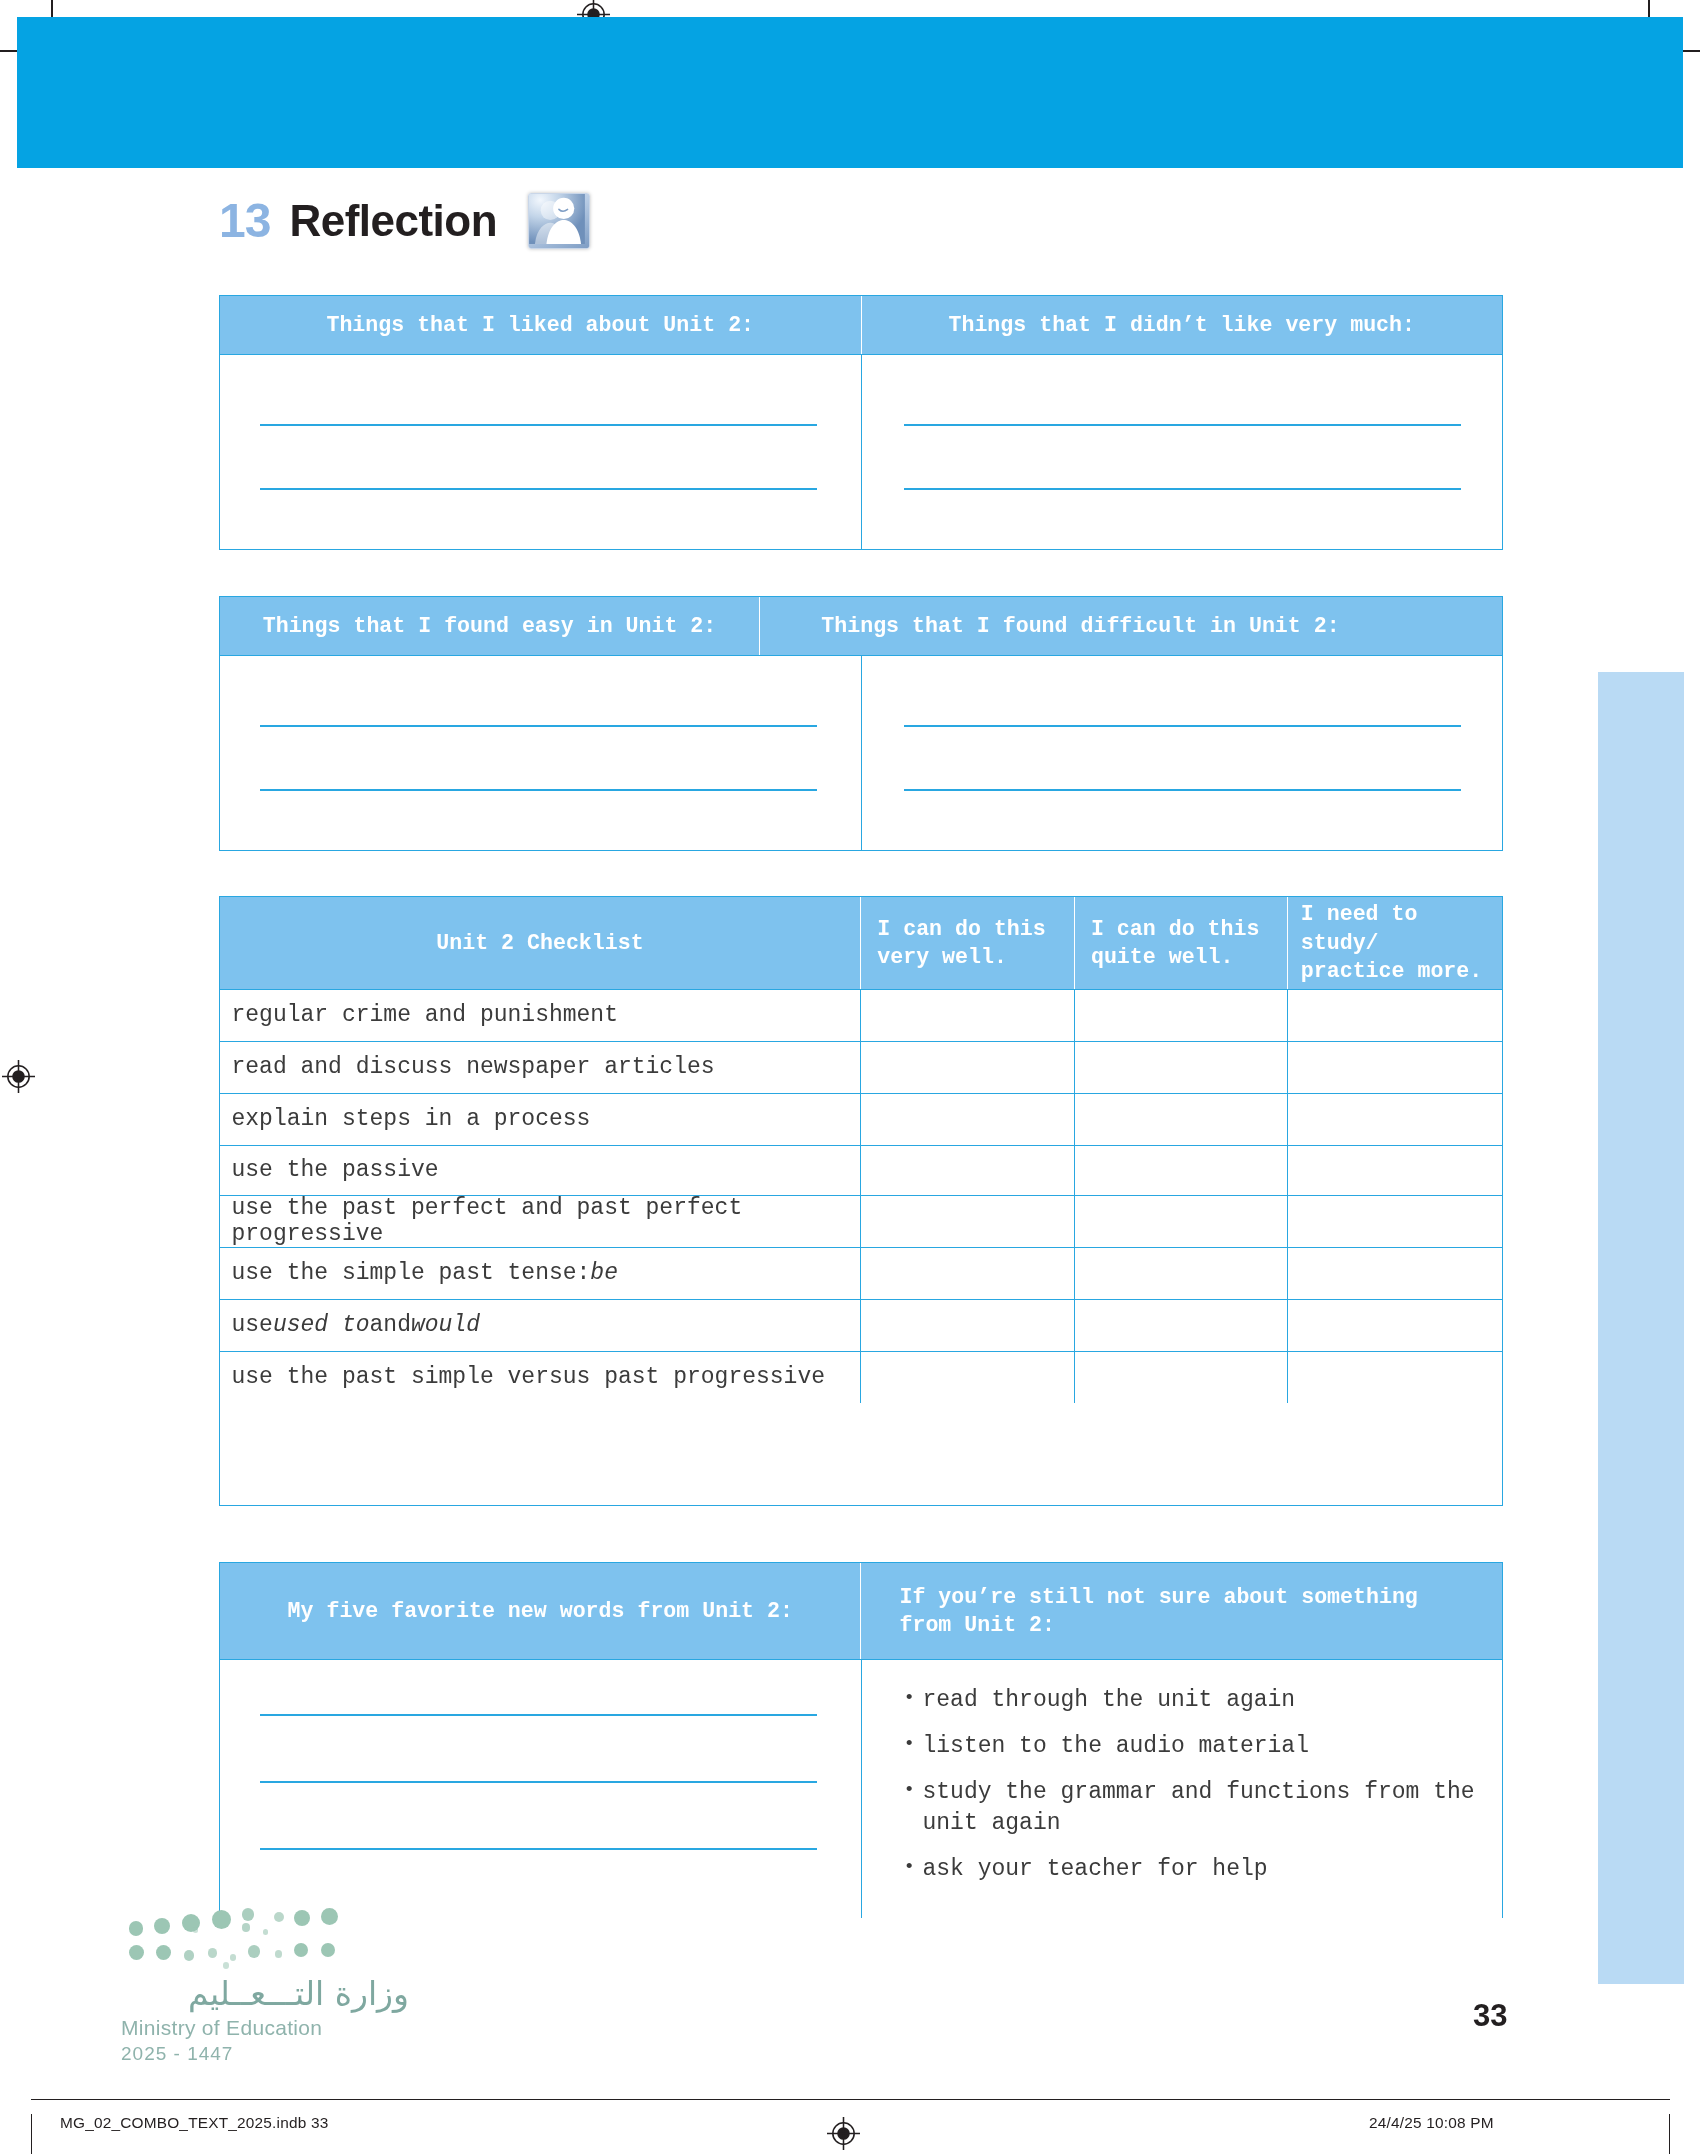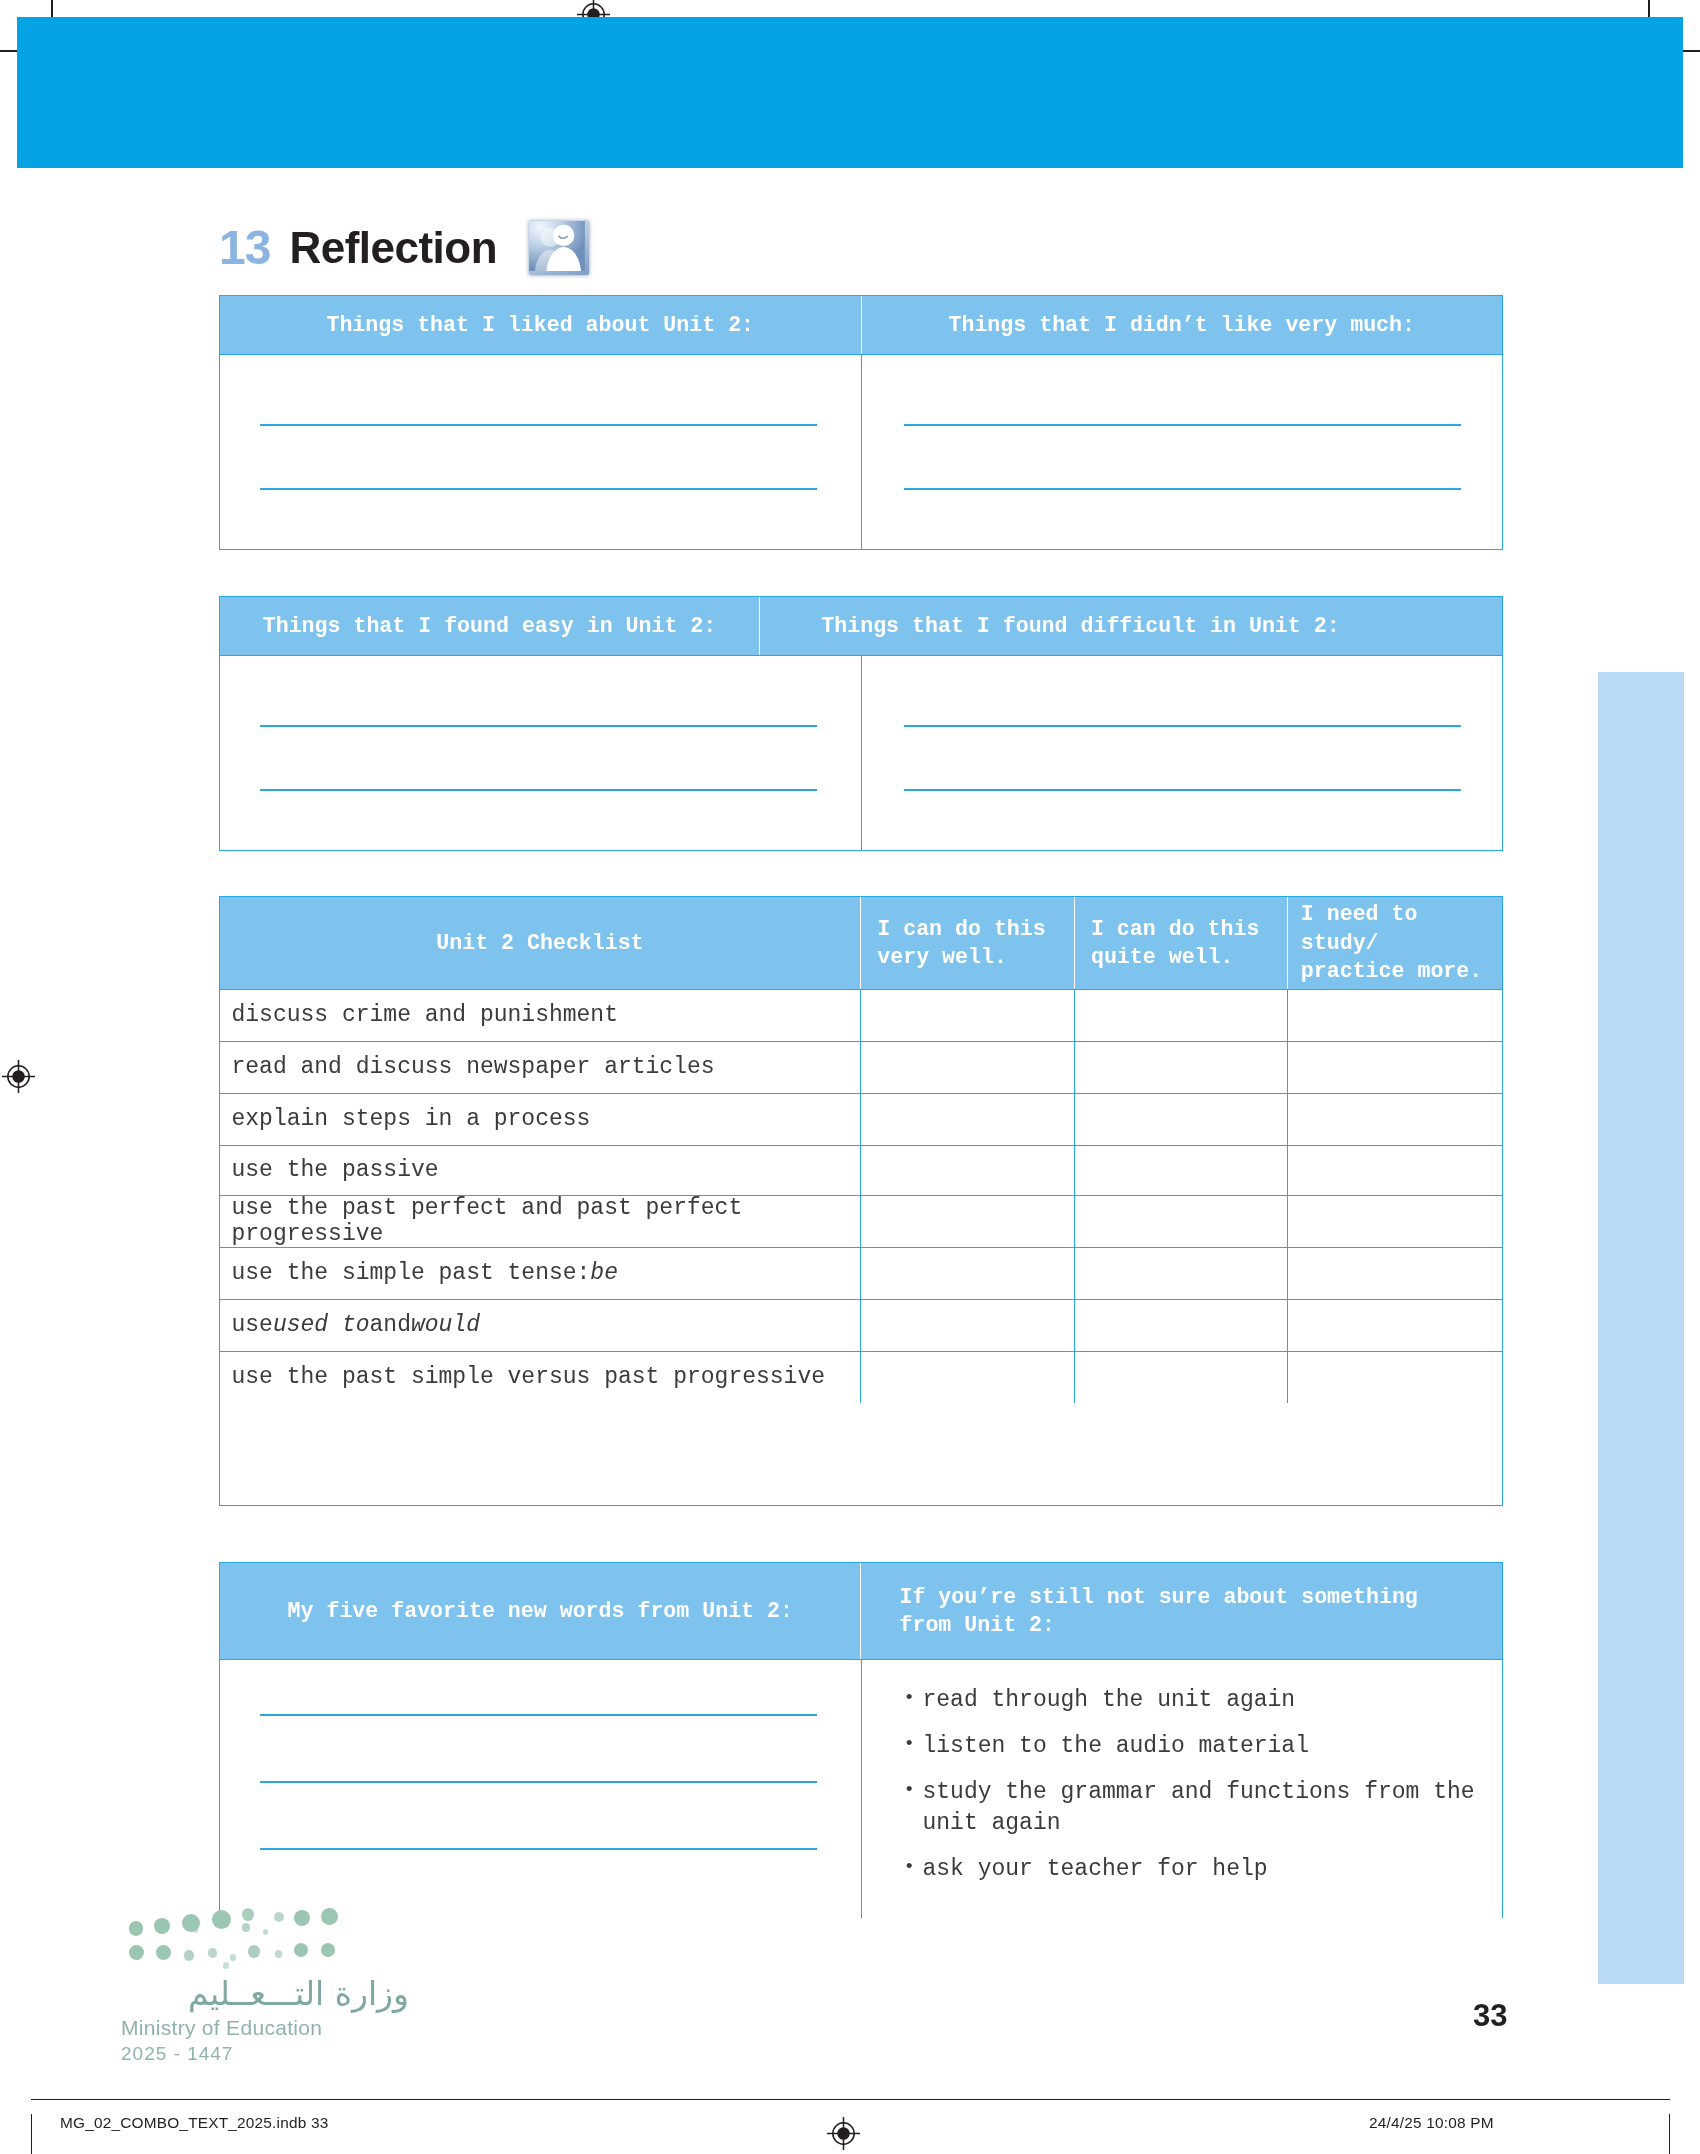--- a/index.html
+++ b/index.html
@@ -20,21 +20,21 @@
     position:absolute;left:17.3px;top:17.3px;width:1666px;height:151px;
     background:#05a3e3;
   }
   #side-tab{
     position:absolute;left:1598px;top:672px;width:86px;height:1312px;
     background:#b9daf4;
   }
 
   
   #heading{
-    position:absolute;left:219px;top:220px;
+    position:absolute;left:219px;top:193px;
     display:flex;align-items:center;gap:19px;
   }
   #heading .num{
     font-size:48px;font-weight:bold;color:#8cb4e2;letter-spacing:-1px;
     line-height:1;
   }
   #heading .ttl{
     font-size:44px;font-weight:bold;color:#231f20;letter-spacing:-0.5px;
     line-height:1;
   }
@@ -235,21 +235,21 @@
       <span>I can do this</span>
       <span>quite well.</span>
     </div>
     <div class="th" style="width:214px;height:92px;flex-direction:column;align-items:flex-start;justify-content:center;padding-left:12.5px;">
       <span>I need to study/</span>
       <span>practice more.</span>
     </div>
   </div>
   <div id="checklist-rows">
       <div class="ck-row">
-        <div class="ck-task" style="width: 642px; height: 51px;">discuss crime and punishment</div>
+        <div class="ck-task" style="width: 642px; height: 51px;">regular crime and punishment</div>
         <div class="ck-box" style="width: 214px; height: 51px;"></div>
         <div class="ck-box" style="width: 214px; height: 51px;"></div>
         <div class="ck-box" style="width: 214px; height: 51px;"></div>
       </div>
       <div class="ck-row">
         <div class="ck-task" style="width: 642px; height: 51px;">read and discuss newspaper articles</div>
         <div class="ck-box" style="width: 214px; height: 51px;"></div>
         <div class="ck-box" style="width: 214px; height: 51px;"></div>
         <div class="ck-box" style="width: 214px; height: 51px;"></div>
       </div>

